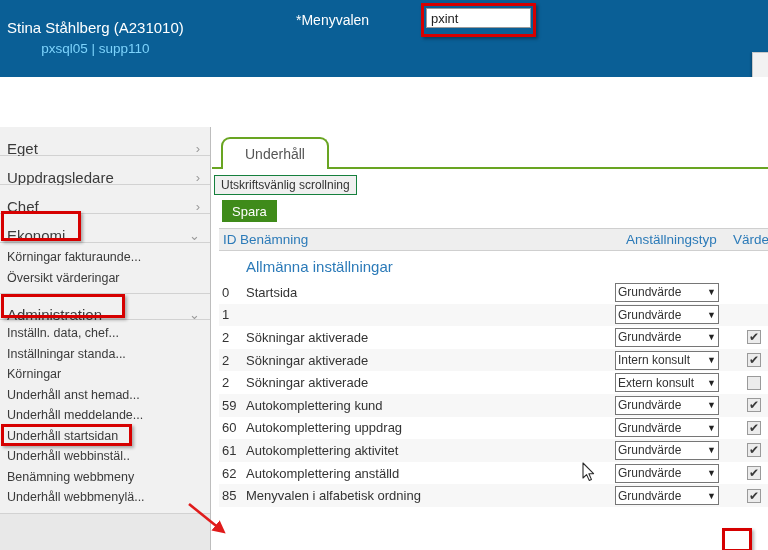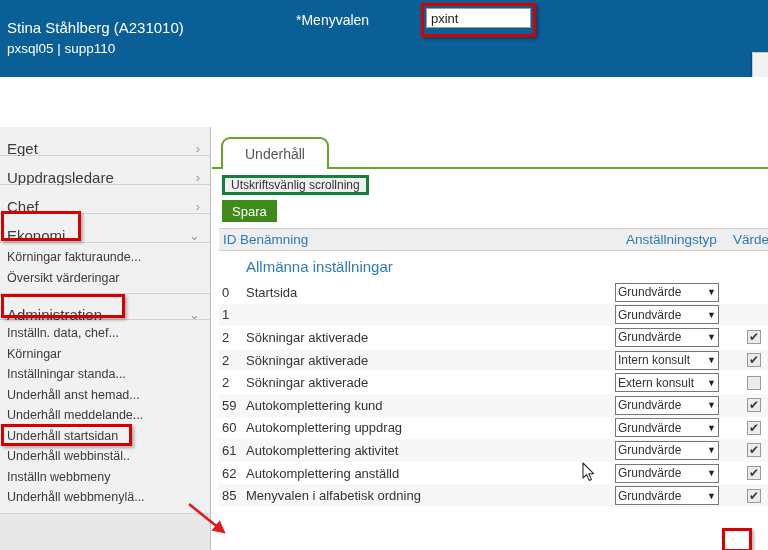--- a/index.html
+++ b/index.html
@@ -13,21 +13,21 @@
   }
 
   
   #topbar {
     position:absolute; left:0; top:0; width:768px; height:77px;
     background:#0a5f96;
     color:#ffffff;
   }
   #user-block { position:absolute; left:7px; top:17px; line-height:21px; }
   #user-name { font-size:15px; color:#ffffff; }
-  #user-server { font-size:13.5px; color:#ffffff; }
+  #user-server { font-size:13.5px; color:#7dd3fc;text-align:center; }
 
   #site-label {
     position:absolute; left:296px; top:12px;
     font-size:14px; color:#ffffff; white-space:nowrap;
   }
   #site-field-wrap {
     position:absolute; left:426px; top:8px;
     width:105px; height:24px;
   }
   #site-input {
@@ -148,24 +148,24 @@
     display:flex; align-items:center;
     font-size:14px; color:#555555;
     cursor:pointer;
     z-index:2;
   }
   #tab-underline {
     position:absolute; left:0; top:40px; width:556px; height:2px;
     background:#69a522;
   }
   #btn-print {
-    position:absolute; left:10px; top:48px;
+    position:absolute; left:2px; top:48px;
     height:20px; padding:5px 6px;
     background:#f0f0f0;
-    border:3px solid #15803d;
+    border:1px solid #15803d;
     font-family:"Liberation Sans", sans-serif;
     font-size:12px; color:#333;
     display:flex; align-items:center;
     cursor:pointer;
   }
   #btn-save {
     position:absolute; left:10px; top:73px;
     height:22px; padding:0 10px;
     background:#3f8b1a;
     border:none;
@@ -318,39 +318,39 @@
   <div class="nav-top" style="height:27px;border-top:1px solid #d2d2d2;">
     <span class="lbl">Administration</span>
     <span class="chev">⌄</span>
   </div>
 
   <div style="height:3px"></div>
   <div class="nav-sub">
     <span>Inställn. data, chef...</span>
     </div>
   <div class="nav-sub">
+    <span>Inställningar standa...</span>
+    </div>
+  <div class="nav-sub">
     <span>Körningar</span>
     </div>
   <div class="nav-sub">
-    <span>Inställningar standa...</span>
-    </div>
-  <div class="nav-sub">
     <span>Underhåll anst hemad...</span>
     </div>
   <div class="nav-sub">
     <span>Underhåll meddelande...</span>
     </div>
   <div class="nav-sub">
     <span>Underhåll startsidan</span>
     </div>
   <div class="nav-sub">
     <span>Underhåll webbinstäl..</span>
     </div>
   <div class="nav-sub">
-    <span>Inställn webbmeny</span>
+    <span>Benämning webbmeny</span>
     </div>
   <div class="nav-sub">
     <span>Underhåll webbmenylä...</span>
     </div>
   <div style="height:6px;border-bottom:1px solid #d2d2d2;"></div>
   <div style="height:60px;background:#e8e8e8;"></div>
 </div>
 
 <div class="redbox" style="left:1px; top:211px; width:80px; height:30px;"></div>
 <div class="redbox" style="left:1px; top:294px; width:124px; height:24px;"></div>

